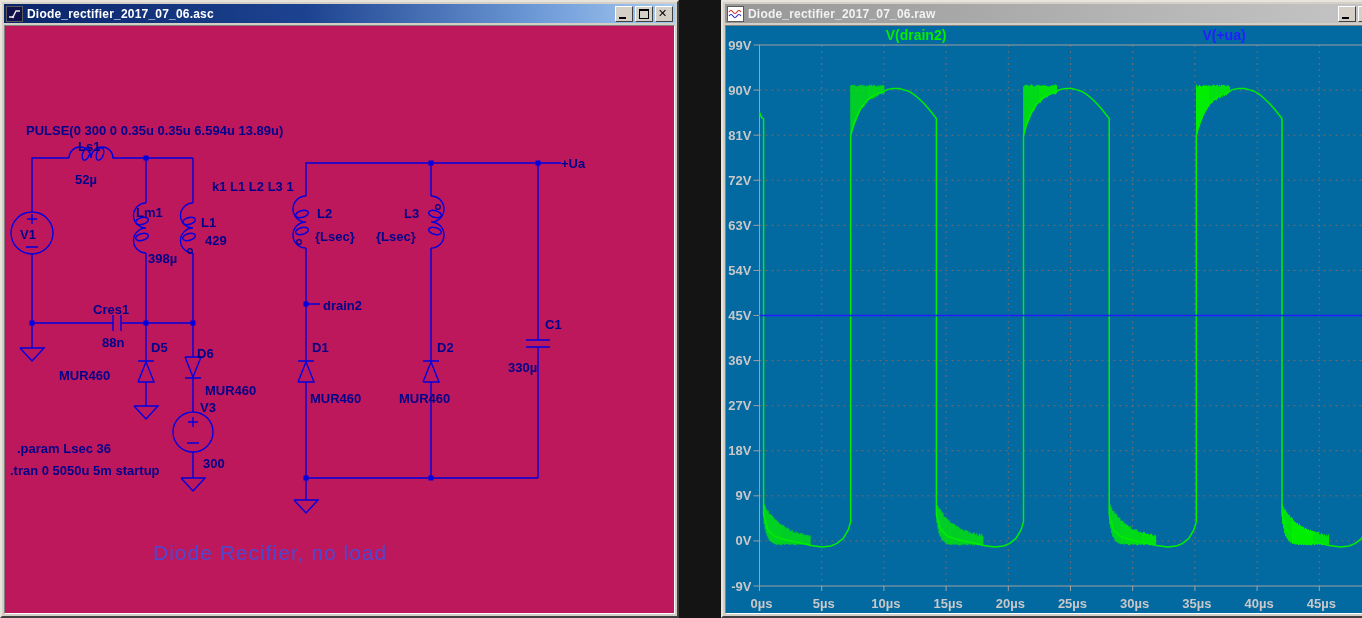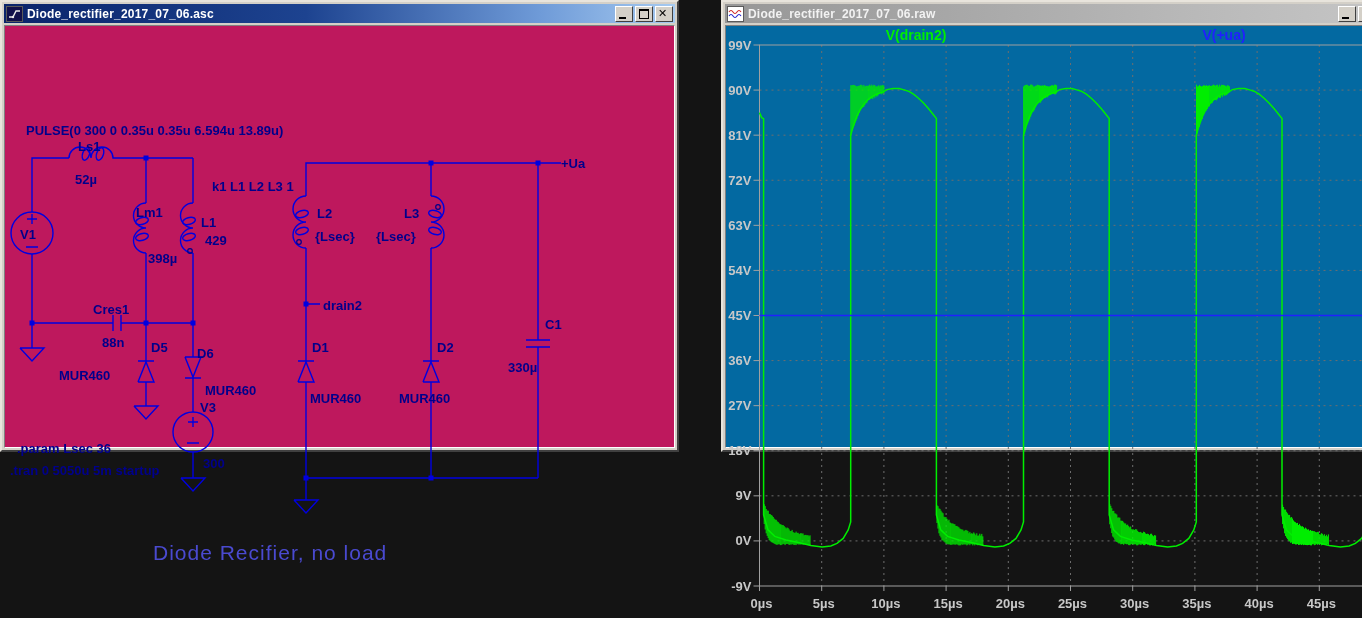--- a/index.html
+++ b/index.html
@@ -1,17 +1,17 @@
 <!DOCTYPE html>
 <html><head>
 <meta charset="utf-8">
 <style>
   html,body{margin:0;padding:0;background:#141414;width:1362px;height:618px;overflow:hidden;
     font-family:"Liberation Sans",sans-serif;}
-  .win{position:absolute;top:0;height:452px;background:#d4d0c8;box-sizing:border-box;
+  .win{position:absolute;top:0;height:618px;background:#d4d0c8;box-sizing:border-box;
     border-top:2px solid #e8e4dc;border-left:2px solid #e8e4dc;
     border-right:2px solid #404040;border-bottom:2px solid #404040;padding:2px;}
   #win-left{left:0;width:679px;}
   #win-right{left:681px;width:681px;margin-left:40px;}
   .titlebar{height:19px;display:flex;align-items:center;padding:0 2px;position:relative;}
   #win-left .titlebar{background:linear-gradient(90deg,#0a246a 0%,#1d4390 45%,#6f9bd8 80%,#a6caf0 100%);}
   #win-right .titlebar{background:linear-gradient(90deg,#979797 0%,#b9b9b9 70%,#c6c6c6 100%);}
   .title-text{font-size:12px;font-weight:bold;margin-left:4px;white-space:nowrap;
     letter-spacing:.2px;}
   #win-left .title-text{color:#ffffff;}

